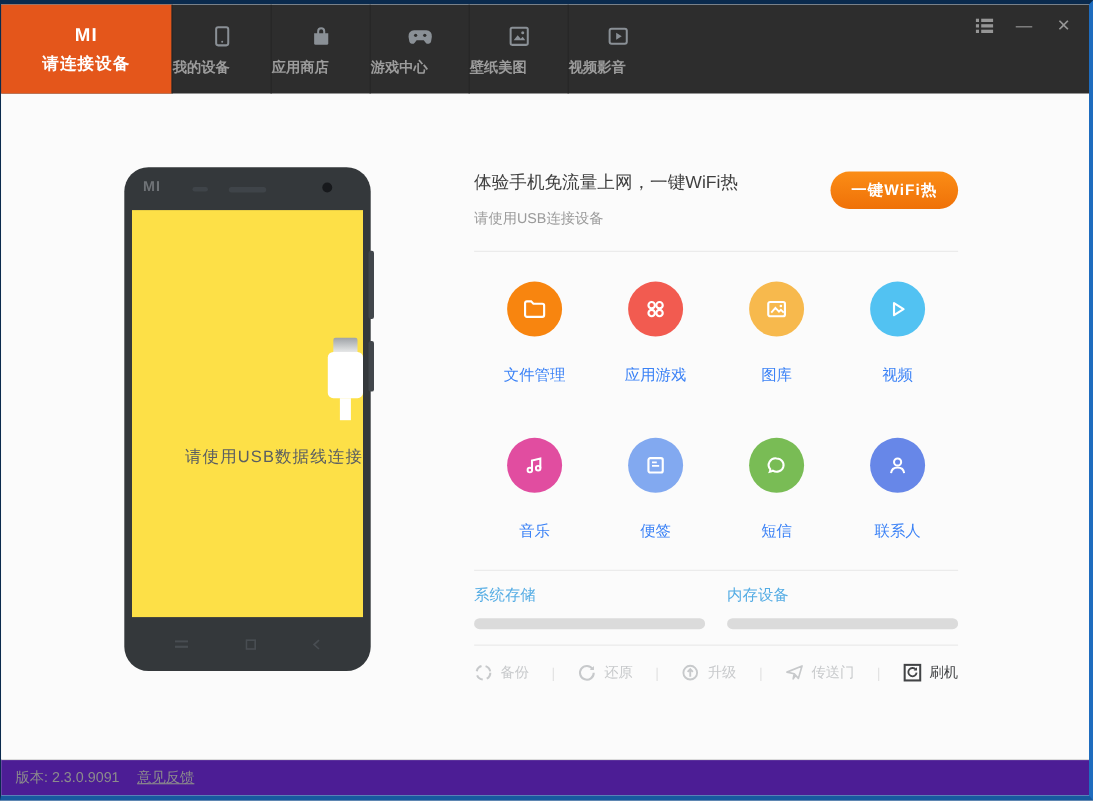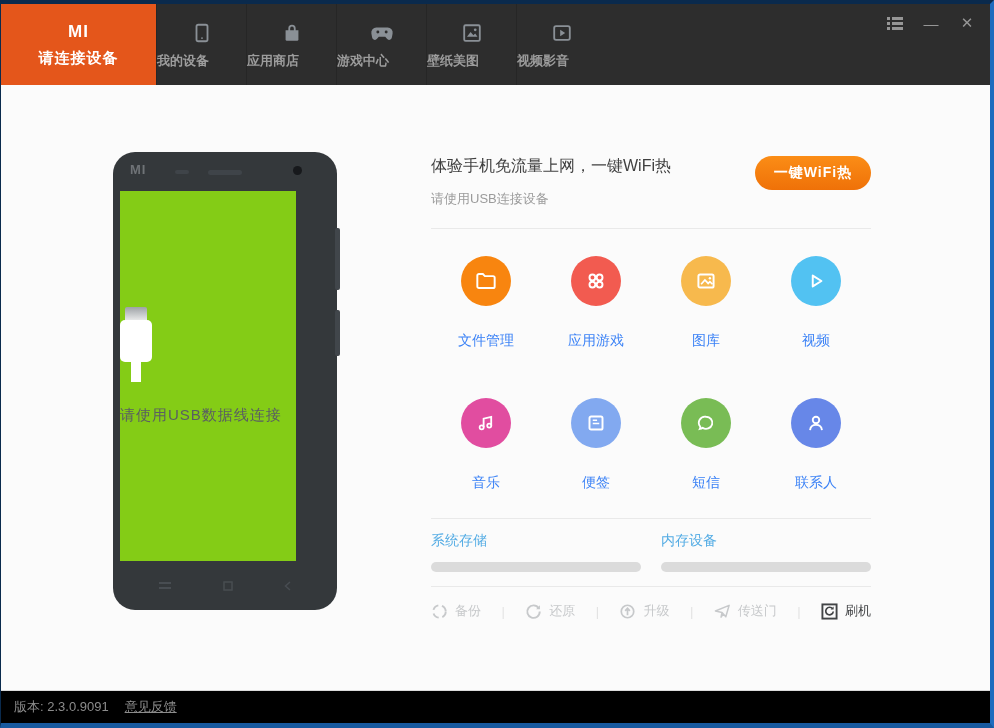--- a/index.html
+++ b/index.html
@@ -26,21 +26,21 @@
   .main{ flex:1; display:flex; background:#fbfbfb; overflow:hidden;}
   .left-area{ width:430px; flex:0 0 430px; }
   
   .phone{ width:224px; height:458px; background:#34383b; border-radius:22px; margin:67px 0 0 112px; position:relative;}
   .phone-mi{ position:absolute; left:17px; top:10px; color:#6f7377; font-size:13px; font-weight:bold; letter-spacing:1px;}
   .earpiece{ position:absolute; left:62px; top:18px; width:14px; height:4px; border-radius:2px; background:#3f4449;}
   .slit{ position:absolute; left:95px; top:18px; width:34px; height:5px; border-radius:3px; background:#3f4449;}
   .cam{ position:absolute; left:180px; top:14px; width:9px; height:9px; border-radius:50%; background:#17191c;}
   .sidebtn{ position:absolute; right:-3px; width:5px; background:#41464b; border-radius:2px;}
   .sb1{ top:76px; height:62px;} .sb2{ top:158px; height:46px;}
-  .screen{ position:absolute; left:7px; top:39px; width:176px; height:370px; background:#84cc16; display:flex; flex-direction:column; align-items:flex-start;}
+  .screen{ position:absolute; left:7px; top:39px; width:210px; height:370px; background:#fde047; display:flex; flex-direction:column; align-items:flex-end;}
   .plug{ margin-top:116px; display:flex; flex-direction:column; align-items:center;}
   .plug-tip{ width:22px; height:14px; border-radius:2px 2px 0 0; background:linear-gradient(#9ea2a6,#eceded);}
   .plug-body{ width:32px; height:42px; background:#fff; border-radius:5px; margin-top:-1px;}
   .plug-cable{ width:10px; height:20px; background:#fff;}
   .screen-text{ margin-top:24px; color:#5a5e62; font-size:15px; letter-spacing:1px;}
   .phone-nav{ position:absolute; left:0; bottom:0; width:100%; height:49px; display:flex; align-items:center; justify-content:space-between; padding:0 46px;}
   .pn{ color:#484d52; font-size:11px; display:flex; align-items:center; justify-content:center;}
   
   .panel{ width:440px; flex:0 0 440px; }
   .panel-header{ margin-top:71px; display:flex; justify-content:space-between; align-items:flex-start;}
@@ -58,21 +58,21 @@
   .st-col{ width:210px;font-family:Liberation Mono, monospace;}
   .st-label{ font-size:14px; color:#54ace4; cursor:pointer;}
   .st-bar{ margin-top:12px; height:10px; border-radius:5px; background:#dbdbdb; overflow:hidden;}
   .st-fill{ height:100%; background:#54ace4; border-radius:5px;}
   .toolbar{ margin-top:15px; display:flex; align-items:center; justify-content:space-between;}
   .tool{ display:flex; align-items:center; gap:7px; cursor:pointer;}
   .tool-label{ font-size:13px; color:#c7c9cb;}
   .tool.enabled .tool-label{ color:#424446; }
   .tool-sep{ color:#e3e3e3; font-size:13px;}
   
-  .footer{ height:33px; flex:0 0 33px; background:#000000; border-top:1px solid #dbdbdb; display:flex; align-items:center; padding:0 13px; }
+  .footer{ height:33px; flex:0 0 33px; background:#4c1d95; border-top:1px solid #dbdbdb; display:flex; align-items:center; padding:0 13px; }
   .f-version{ font-size:13px; color:#8c8c8c;}
   .f-feedback{ font-size:13px; color:#8c8c8c; text-decoration:underline; margin-left:16px; cursor:pointer;}
   .f-right{ margin-left:auto; display:flex; align-items:center;}
   .f-task{ font-size:13px; color:#b3b3b3;}
   .f-bar{ width:120px; height:8px; border-radius:4px; background:#dcdcdc; margin:0 12px;}
   .f-sep{ width:1px; height:16px; background:#d5d5d5; margin-right:10px;}
   .dl-circle{ width:17px; height:17px; border-radius:50%; background:#c6c6c6; color:#fff; font-size:11px; display:flex; align-items:center; justify-content:center; cursor:pointer;}
   .f-count{ font-size:13px; color:#8c8c8c; margin-left:7px;}
   svg{ display:block; }
 </style>

